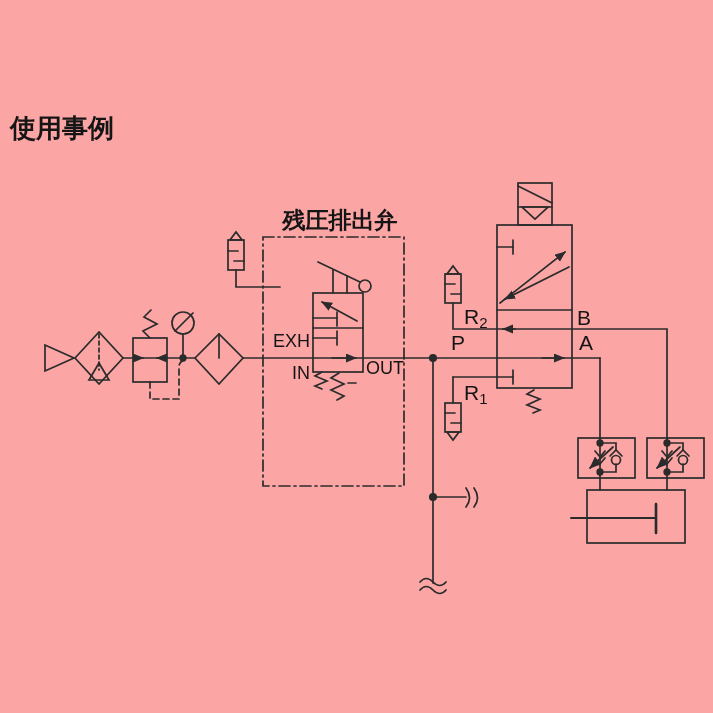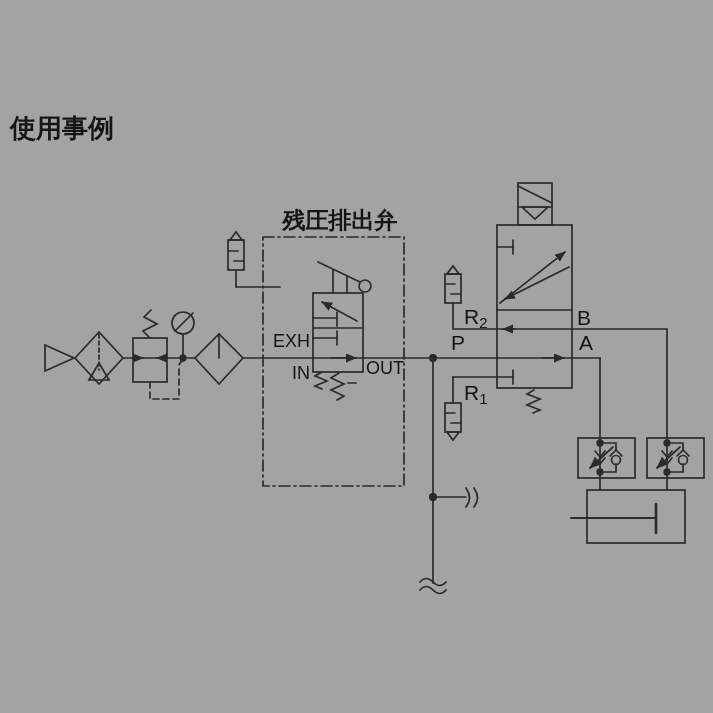--- a/index.html
+++ b/index.html
@@ -1,19 +1,19 @@
 <!DOCTYPE html>
 <html><head>
 <meta charset="utf-8">
 <style>
   html,body{margin:0;padding:0;background:#e8e8e8;}
   .screen{
     position:relative;
     width:713px;height:713px;
-    background:#a3a3a3;
+    background:#fca5a5;
     overflow:hidden;
     font-family:"Liberation Sans", sans-serif;
   }
   svg{display:block;}
   .jp-title{font-family:"Liberation Sans","DejaVu Sans",sans-serif;font-weight:bold;}
   .jp-label{font-family:"Liberation Sans","DejaVu Sans",sans-serif;font-weight:bold;}
   .port-label{font-family:"Liberation Sans",sans-serif;}
 </style>
 </head>
 <body>

